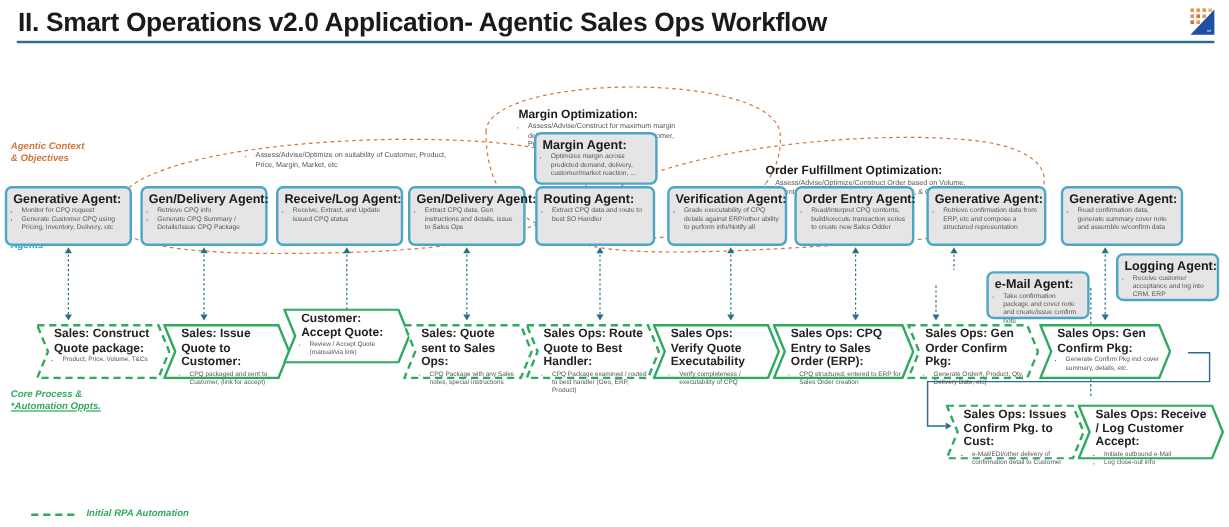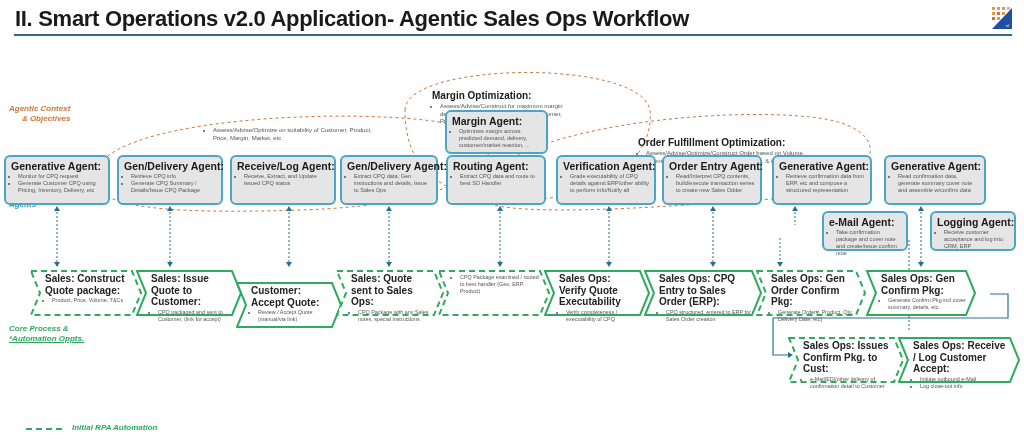--- a/index.html
+++ b/index.html
@@ -83,21 +83,21 @@
       <polygon points="497,262 503,262 500,267"></polygon>
       <polygon points="606,262 612,262 609,267"></polygon>
     <polygon points="710,262 716,262 713,267"></polygon>
       <polygon points="777,262 783,262 780,267"></polygon>
       <polygon points="918,262 924,262 921,267"></polygon>
   </g>
   <path d="M 990 294 L 1008 294 L 1008 318 L 773 318 L 773 355 L 788 355" fill="none" stroke="#2a6e8c" stroke-width="1.2"></path>
   <polygon points="788,352 793,355 788,358" fill="#2a6e8c"></polygon>
 </svg>
 
-<div class="ctx-label ctx-orange" style="left:9px; top:104px;text-align:right;">
+<div class="ctx-label ctx-orange" style="left:9px; top:117px;">
   <div>Agentic Context</div>
   <div>&amp; Objectives</div>
 </div>
 <div class="ctx-label ctx-teal" style="left:9px; top:200px;">Agents</div>
 <div class="ctx-label ctx-green" style="left:9px; top:324px;">
   <div>Core Process &amp;</div>
   <div style="text-decoration:underline;">*Automation Oppts.</div>
 </div>
 
 <div class="opt" style="left:205px; top:126px; width:170px;">
@@ -173,21 +173,21 @@
   <ul>
       <li>Read confirmation data, generate summary cover note and assemble w/confirm data</li>
     </ul>
 </div>
 <div class="agent" style="left:445px; top:110px; width:103px; height:44px;">
   <div class="h">Margin Agent:</div>
   <ul>
       <li>Optimizes margin across predicted demand, delivery, customer/market reaction, ...</li>
     </ul>
 </div>
-<div class="agent" style="left:822px; top:211px; width:86px; height:40px;">
+<div class="agent" style="left:822px; top:226px; width:86px; height:40px;">
   <div class="h">e-Mail Agent:</div>
   <ul>
       <li>Take confirmation package and cover note and create/issue confirm note</li>
     </ul>
 </div>
 <div class="agent" style="left:930px; top:211px; width:86px; height:40px;">
   <div class="h">Logging Agent:</div>
   <ul>
       <li>Receive customer acceptance and log into CRM, ERP</li>
     </ul>
@@ -208,21 +208,21 @@
     <svg width="106" height="46">
       <polygon points="1,1 96,1 105,23 96,45 1,45 10,23" fill="#ffffff" stroke="#2faa5f" stroke-width="2"></polygon>
     </svg>
   <div class="txt">
       <div class="h">Sales: Issue Quote to Customer:</div>
       <ul>
         <li>CPQ packaged and sent to Customer, (link for accept)</li>
       </ul>
     </div>
 </div>
-<div class="proc" style="left:236px; top:282px; width:106px;">
+<div class="proc" style="left:236px; top:257px; width:106px;">
     <svg width="106" height="46">
       <polygon points="1,1 96,1 105,23 96,45 1,45 10,23" fill="#ffffff" stroke="#2faa5f" stroke-width="2"></polygon>
     </svg>
   <div class="txt">
       <div class="h">Customer: Accept Quote:</div>
       <ul>
         <li>Review / Accept Quote (manual/via link)</li>
       </ul>
     </div>
 </div>
@@ -235,20 +235,21 @@
       <ul>
         <li>CPQ Package with any Sales notes, special instructions</li>
       </ul>
     </div>
 </div>
 <div class="proc" style="left:438px; top:270px; width:112px;">
     <svg width="112" height="46">
       <polygon points="1,1 102,1 111,23 102,45 1,45 10,23" fill="#ffffff" stroke="#2faa5f" stroke-width="2" stroke-dasharray="6,4"></polygon>
     </svg>
   <div class="txt">
+      <div class="h">Sales Ops: Route Quote to Best Handler:</div>
       <ul>
         <li>CPQ Package examined / routed to best handler (Geo, ERP, Product)</li>
       </ul>
     </div>
 </div>
 <div class="proc" style="left:544px; top:270px; width:106px;">
     <svg width="106" height="46">
       <polygon points="1,1 96,1 105,23 96,45 1,45 10,23" fill="#ffffff" stroke="#2faa5f" stroke-width="2"></polygon>
     </svg>
   <div class="txt">

